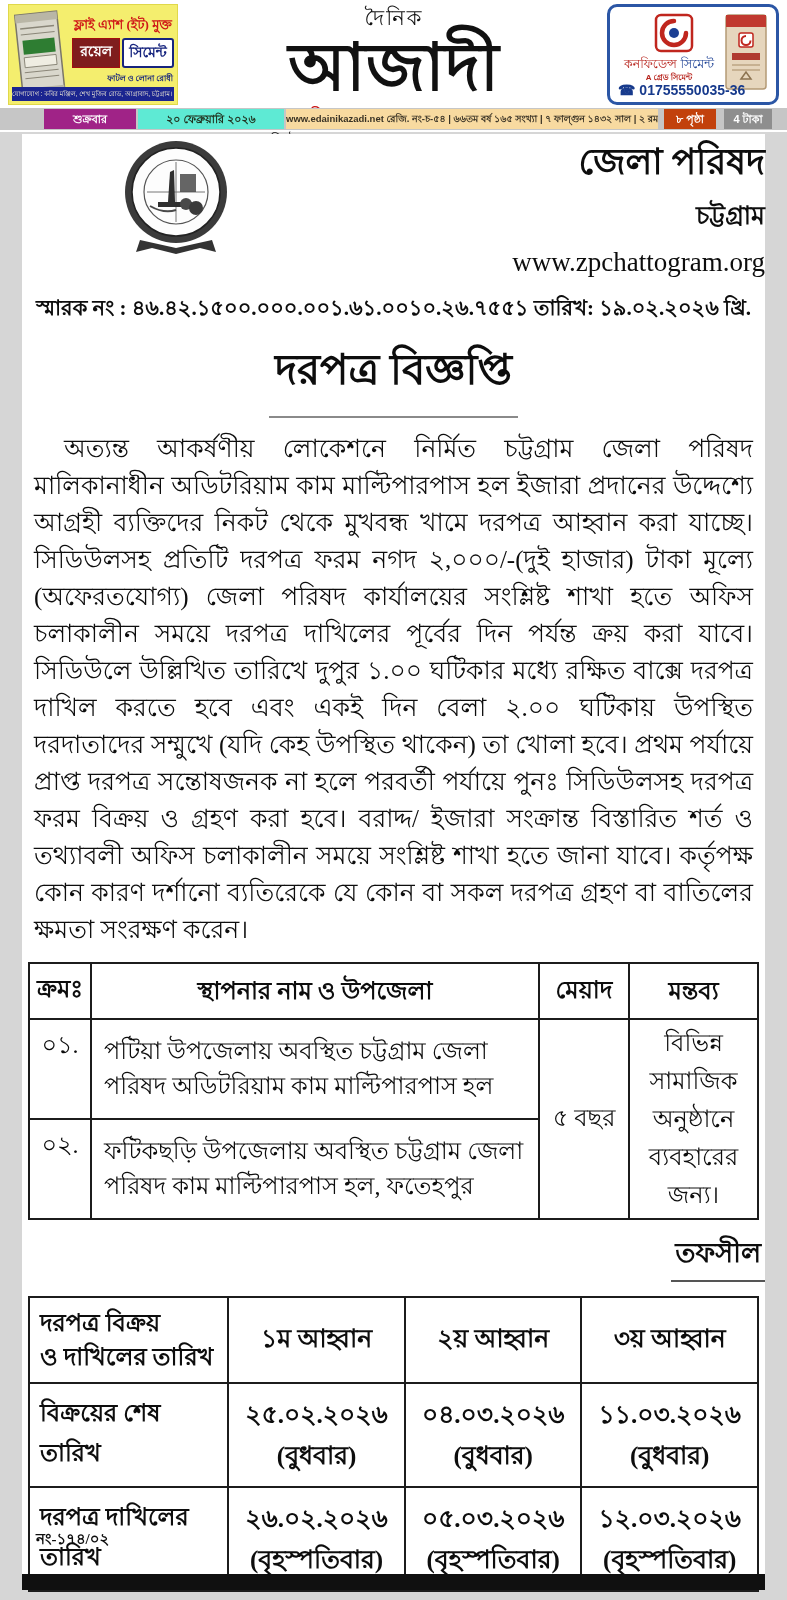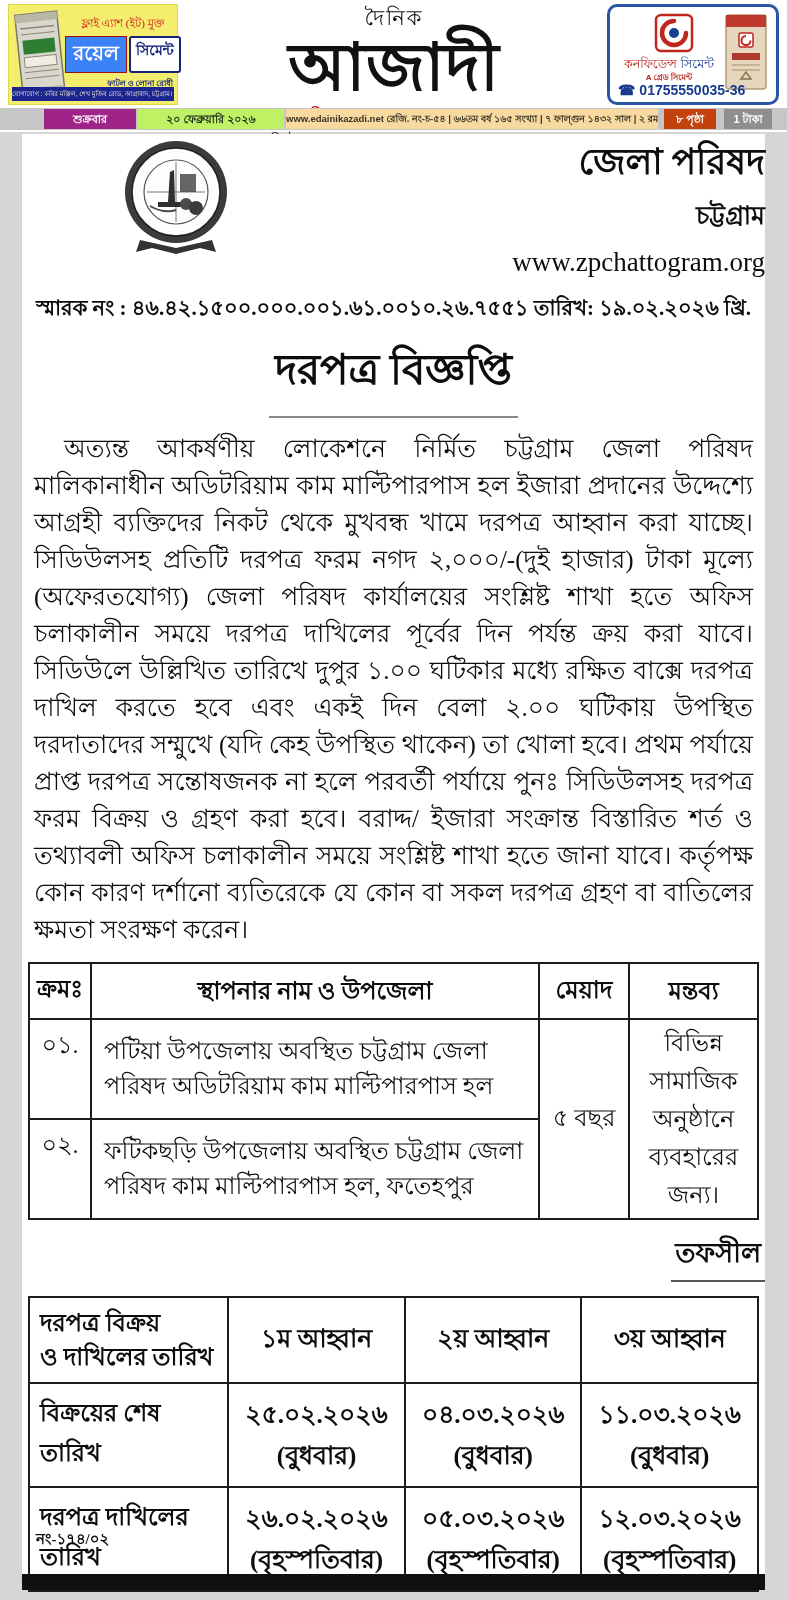--- a/index.html
+++ b/index.html
@@ -5,23 +5,23 @@
   * { margin:0; padding:0; box-sizing:border-box; }
   body { background:#b9b9b9; font-family:"Liberation Serif","DejaVu Serif",serif; }
   .page { position:relative; width:787px; height:1600px; background:#d6d6d6; overflow:hidden; margin:0 auto; }
 
   
   .masthead { position:absolute; top:0; left:0; width:787px; height:132px; background:#fff; }
 
   .left-ad { position:absolute; left:8px; top:4px; width:170px; height:101px; background:#f4ee6e; border:1px solid #e0d84a; }
   .bag-left { position:absolute; left:2px; top:4px; }
   .left-ad-texts { position:absolute; left:64px; top:10px; right:4px; text-align:center; }
-  .left-tagline-top { color:#cf1717; font-size:11px; font-weight:normal; }
+  .left-tagline-top { color:#cf1717; font-size:13px; font-weight:bold; }
   .brand-row { display:flex; justify-content:center; gap:2px; margin-top:2px; }
-  .brand-royal { background:#3b82f6; color:#fff; font-weight:bold; font-size:20px; padding:1px 7px; border:1px solid #a40e0e; }
+  .brand-royal { background:#7f1d1d; color:#fff; font-weight:bold; font-size:14px; padding:1px 7px; border:1px solid #a40e0e; }
   .brand-cement { background:#fff; color:#16247e; font-weight:bold; font-size:14px; padding:1px 5px; border:2px solid #16247e; border-radius:3px; }
   .left-tagline-bottom { color:#16247e; font-size:8px; font-weight:bold; text-align:right; margin-top:4px; }
   .left-ad-strip { position:absolute; left:3px; right:3px; bottom:3px; height:14px; background:#1b2590; color:#fdf6d8; font-size:6.5px; line-height:14px; text-align:center; white-space:nowrap; overflow:hidden; font-family:"Liberation Sans",sans-serif; }
 
   .paper-logo { position:absolute; left:192px; top:2px; width:404px; text-align:center; color:#111; }
   .paper-pre { font-size:21px; font-weight:normal; letter-spacing:2px; }
   .paper-title { font-size:66px; font-weight:bold; line-height:0.95; letter-spacing:1px; }
   .paper-slogan { color:#c91212; font-size:14px; font-weight:bold; margin-top:4px; }
   .paper-founder { font-size:15px; margin-top:1px; }
 
@@ -30,21 +30,21 @@
   .conf-brand { position:absolute; left:4px; top:48px; width:110px; text-align:center; font-size:12.5px; font-weight:normal; font-family:"Liberation Sans",sans-serif; }
   .conf-brand .b1 { color:#b7231c; } .conf-brand .b2 { color:#1b3f93; }
   .conf-slogan { position:absolute; left:4px; top:64px; width:110px; text-align:center; font-size:8px; font-weight:bold; color:#b7231c; font-family:"Liberation Sans",sans-serif; }
   .conf-phone { position:absolute; left:8px; bottom:4px; font-size:14px; font-weight:bold; color:#173a8c; font-family:"Liberation Sans",sans-serif; }
   .bag-right { position:absolute; right:6px; top:6px; }
 
   
   .info-bar { position:absolute; top:108px; left:0; width:787px; height:22px; background:#c6c6c6; font-family:"Liberation Sans",sans-serif; }
   .seg { position:absolute; top:1px; height:20px; line-height:20px; text-align:center; font-size:11px; font-weight:bold; overflow:hidden; white-space:nowrap; }
   .seg-day   { left:44px;  width:92px;  background:#a02387; color:#fff; }
-  .seg-date  { left:138px; width:146px; background:#bef264; color:#21321f; }
+  .seg-date  { left:138px; width:146px; background:#5eead4; color:#21321f; }
   .seg-reg   { left:286px; width:372px; background:#f8daa0; color:#3a3325; font-size:9.5px; font-weight:bold; }
   .seg-pages { left:664px; width:52px;  background:#c2410c; color:#fff; }
   .seg-price { left:724px; width:48px;  background:#8e8e8e; color:#fff; }
 
   
   .doc { position:absolute; left:22px; top:134px; width:743px; height:1456px; background:#fff; color:#0d0d0d; }
   .doc-header { position:relative; text-align:right; }
   .seal { position:absolute; left:98px; top:6px; }
   .org-name { font-size:36px; font-weight:bold; }
   .org-city { font-size:25px; font-weight:bold; margin-top:2px; }
@@ -136,21 +136,21 @@
         <span>01755550035-36</span>
       </div>
     </div>
   </div>
 
   <div class="info-bar">
     <div class="seg seg-day">শুক্রবার</div>
     <div class="seg seg-date">২০ ফেব্রুয়ারি ২০২৬</div>
     <div class="seg seg-reg">www.edainikazadi.net রেজি. নং-চ-৫৪ | ৬৬তম বর্ষ ১৬৫ সংখ্যা | ৭ ফাল্গুন ১৪৩২ সাল | ২ রমজান ১৪৪৭ হিজরি</div>
     <div class="seg seg-pages">৮ পৃষ্ঠা</div>
-    <div class="seg seg-price">1 টাকা</div>
+    <div class="seg seg-price">4 টাকা</div>
   </div>
 
   <div class="doc">
 
     <div class="doc-header">
       <svg class="seal" width="112" height="118" viewBox="0 0 112 118">
         <ellipse cx="56" cy="52" rx="51" ry="51" fill="#3b3b3b"></ellipse>
         <circle cx="56" cy="52" r="44" fill="#fdfdfd" stroke="#222" stroke-width="1.5"></circle>
         <circle cx="56" cy="52" r="32" fill="none" stroke="#555" stroke-width="1.2"></circle>
         <line x1="56" y1="22" x2="56" y2="82" stroke="#777" stroke-width="1"></line>

